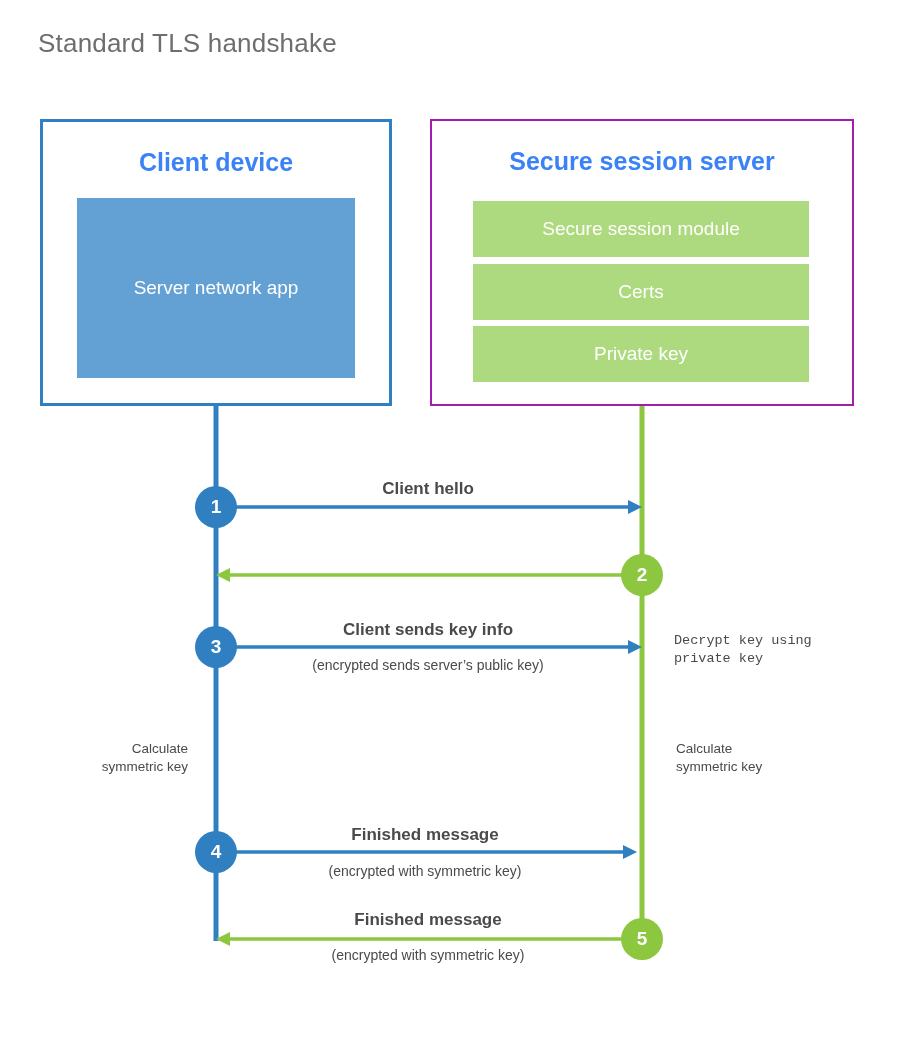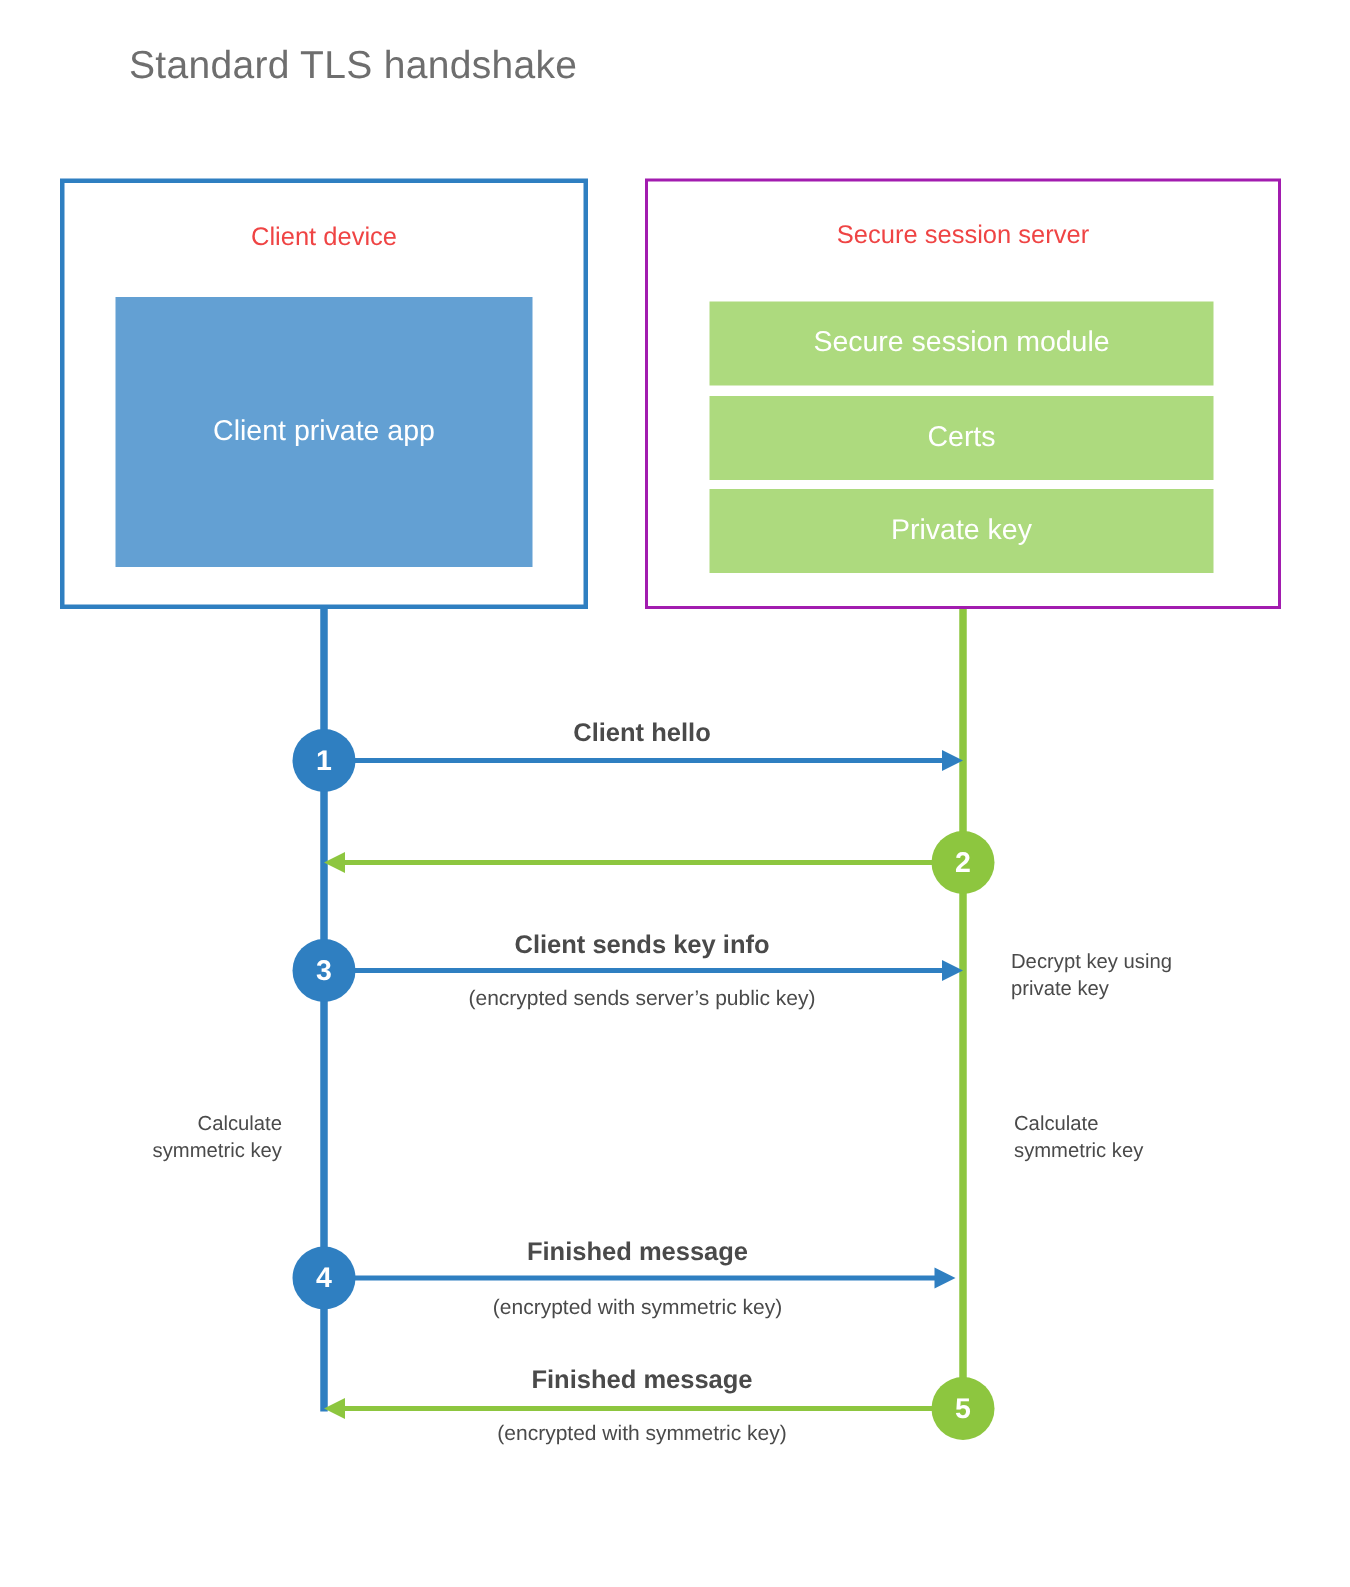--- a/index.html
+++ b/index.html
@@ -22,21 +22,20 @@
   }
   .page-title {
     position: absolute;
     left: 38px;
     top: 28px;
     font-size: 26px;
     font-weight: 300;
     color: #6e6e6e;
     letter-spacing: 0.2px;
     white-space: nowrap;
-    margin-left: 48px;
   }
 
   
   .party-box {
     position: absolute;
     box-sizing: border-box;
     background: #ffffff;
   }
   .party-box.client {
     left: 40px;
@@ -51,23 +50,23 @@
     width: 424px;
     height: 287px;
     border: 2px solid #a21caf;
   }
   .party-title {
     position: absolute;
     left: 0;
     right: 0;
     top: 26px;
     text-align: center;
-    font-size: 17px;
-    font-weight: normal;
-    color: #ef4444;
+    font-size: 25px;
+    font-weight: bold;
+    color: #3b82f6;
   }
   .inner-block {
     position: absolute;
     box-sizing: border-box;
     display: flex;
     align-items: center;
     justify-content: center;
     text-align: center;
     color: #ffffff;
     font-size: 19px;
@@ -144,21 +143,21 @@
 </style>
 </head>
 <body>
 
 <div id="diagram-root">
 
   <div class="page-title">Standard TLS handshake</div>
 
   <div class="party-box client">
     <div class="party-title">Client device</div>
-    <div class="inner-block client-app-block">Client private app</div>
+    <div class="inner-block client-app-block">Server network app</div>
   </div>
 
   <div class="party-box server">
     <div class="party-title">Secure session server</div>
     <div class="inner-block server-block b0">Secure session module</div>
     <div class="inner-block server-block b1">Certs</div>
     <div class="inner-block server-block b2">Private key</div>
   </div>
 
   <svg id="sequence-svg" viewBox="0 0 900 1058">
@@ -218,21 +217,21 @@
 
   <div class="msg-label" style="left:428px; top:620px;">Client sends key info</div>
   <div class="msg-sublabel" style="left:428px; top:657px;">(encrypted sends server’s public key)</div>
 
   <div class="msg-label" style="left:425px; top:825px;">Finished message</div>
   <div class="msg-sublabel" style="left:425px; top:863px;">(encrypted with symmetric key)</div>
 
   <div class="msg-label" style="left:428px; top:910px;">Finished message</div>
   <div class="msg-sublabel" style="left:428px; top:947px;">(encrypted with symmetric key)</div>
 
-  <div class="side-note right" style="left:674px; top:632px;">Decrypt key using
+  <div class="side-note right" style="left:674px; top:632px;font-family:Liberation Mono, monospace;">Decrypt key using
 private key</div>
 
   <div class="side-note left" style="left:188px; top:740px;">Calculate
 symmetric key</div>
 
   <div class="side-note right" style="left:676px; top:740px;">Calculate
 symmetric key</div>
 
 </div>
 

